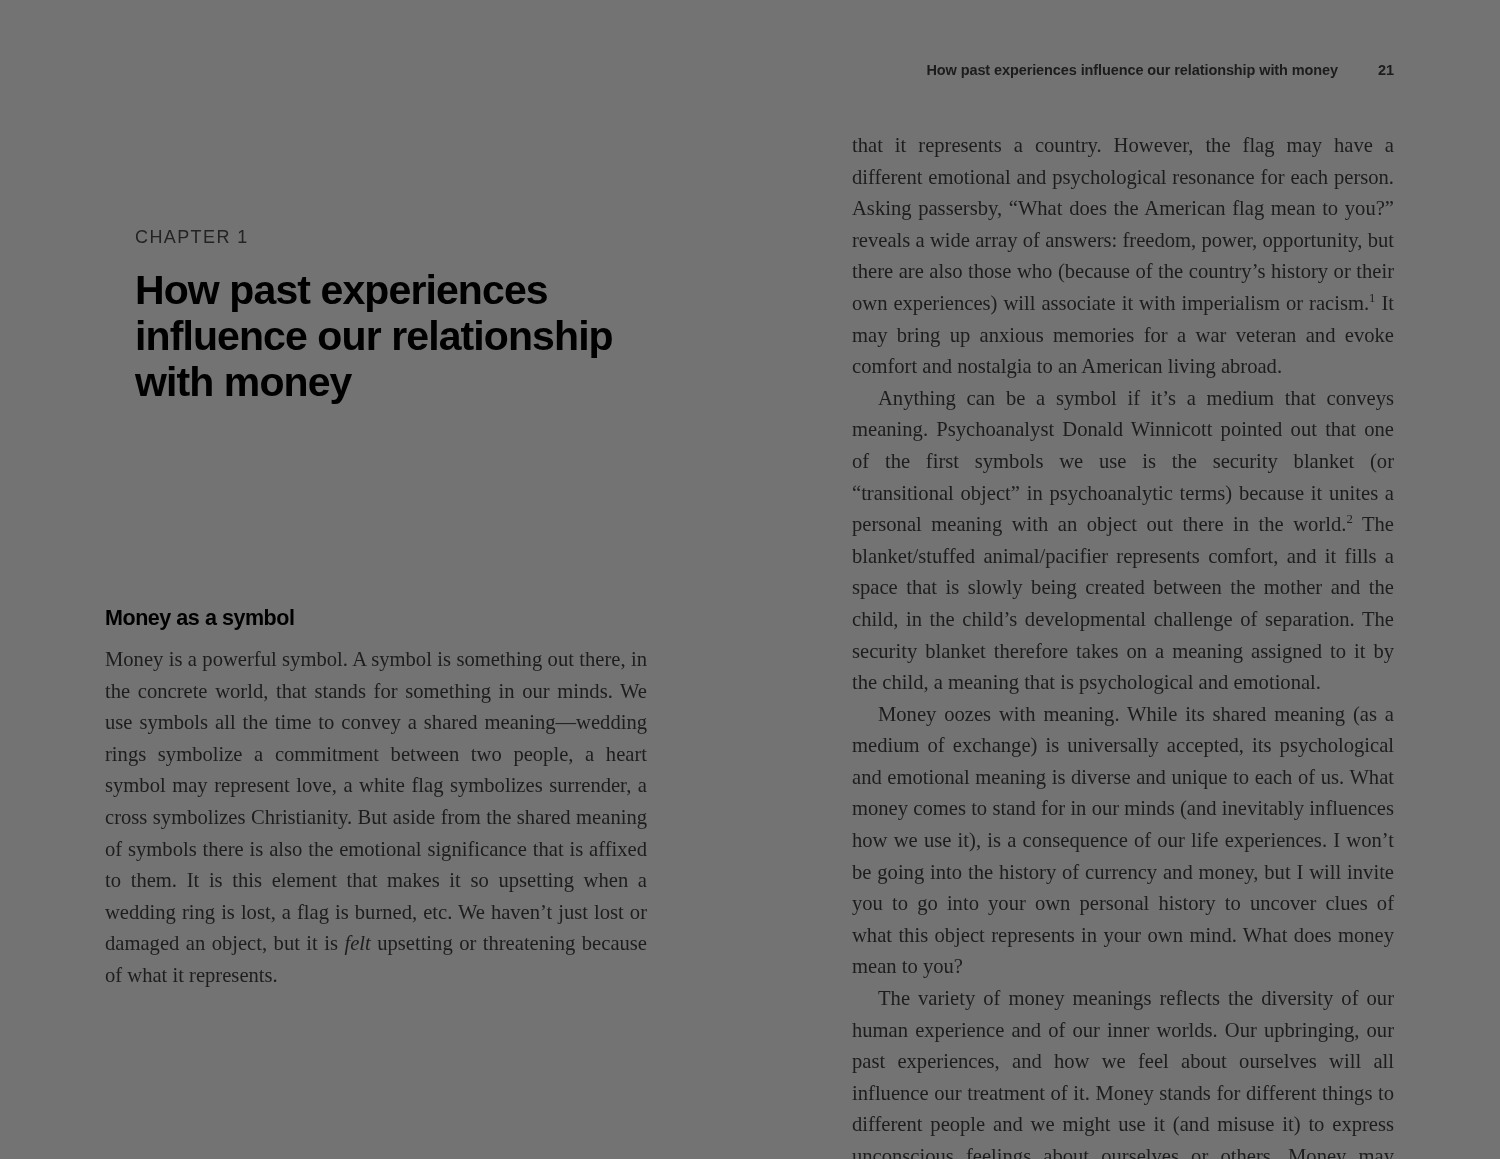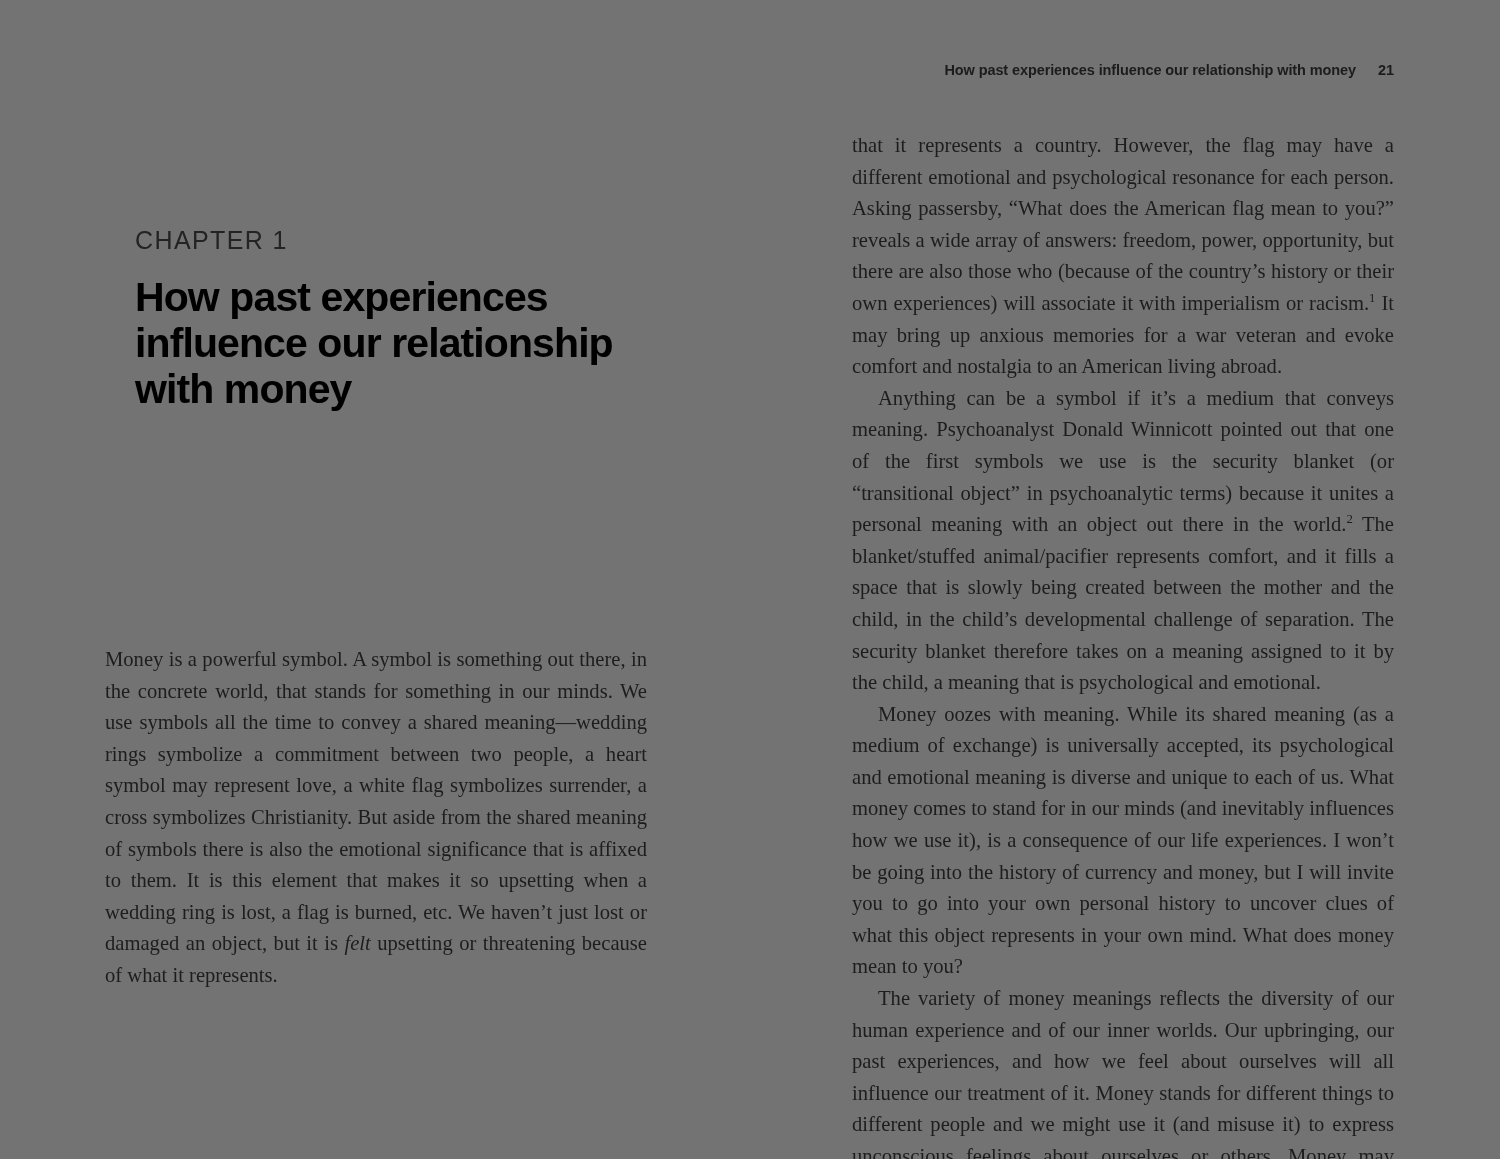--- a/index.html
+++ b/index.html
@@ -29,21 +29,21 @@
     font-family: "Liberation Sans", sans-serif;
     font-weight: bold;
     font-size: 14.5px;
     letter-spacing: -0.1px;
     color: #1c1c1c;
   }
   .running-header .header-title {
     white-space: nowrap;
   }
   .running-header .header-pageno {
-    margin-left: 16px;
+    margin-left: 34px;
     min-width: 22px;
     text-align: right;
   }
 
   
   .col {
     position: absolute;
     top: 0;
     width: 542px;
     height: 1159px;
@@ -54,21 +54,21 @@
   
   .chapter-block {
     position: absolute;
     left: 30px;
     top: 228px;
     width: 512px;
   }
   .chapter-eyebrow {
     font-family: "Liberation Sans", sans-serif;
     font-weight: 400;
-    font-size: 25px;
+    font-size: 18px;
     letter-spacing: 1.4px;
     color: #232323;
     margin: 0 0 22px 0;
     line-height: 1;
   }
   .chapter-title {
     font-family: "Liberation Sans", sans-serif;
     font-weight: bold;
     font-size: 41px;
     line-height: 1.12;
@@ -136,20 +136,21 @@
     <span class="header-pageno">21</span>
   </div>
 
   <div class="col col-left">
 
     <div class="chapter-block">
       <p class="chapter-eyebrow">CHAPTER 1</p>
       <h1 class="chapter-title">How past experiences influence our relationship with money</h1>
     </div>
 
+    <h2 class="section-heading">Money as a symbol</h2>
 
     <div class="body-flow left-body">
       <p><span>Money is a powerful symbol. A symbol is something out there, in the concrete world, that stands for something in our minds. We use symbols all the time to convey a shared meaning—wedding rings symbolize a commitment between two people, a heart symbol may represent love, a white flag symbolizes surrender, a cross symbolizes Christianity. But aside from the shared meaning of symbols there is also the emotional significance that is affixed to them. It is this element that makes it so upsetting when a wedding ring is lost, a flag is burned, etc. We haven’t just lost or damaged an object, but it is </span><em class="italic-word">felt</em><span> upsetting or threatening because of what it represents.</span></p>
     </div>
 
   </div>
 
   <div class="col col-right">
     <div class="body-flow right-body">
 

